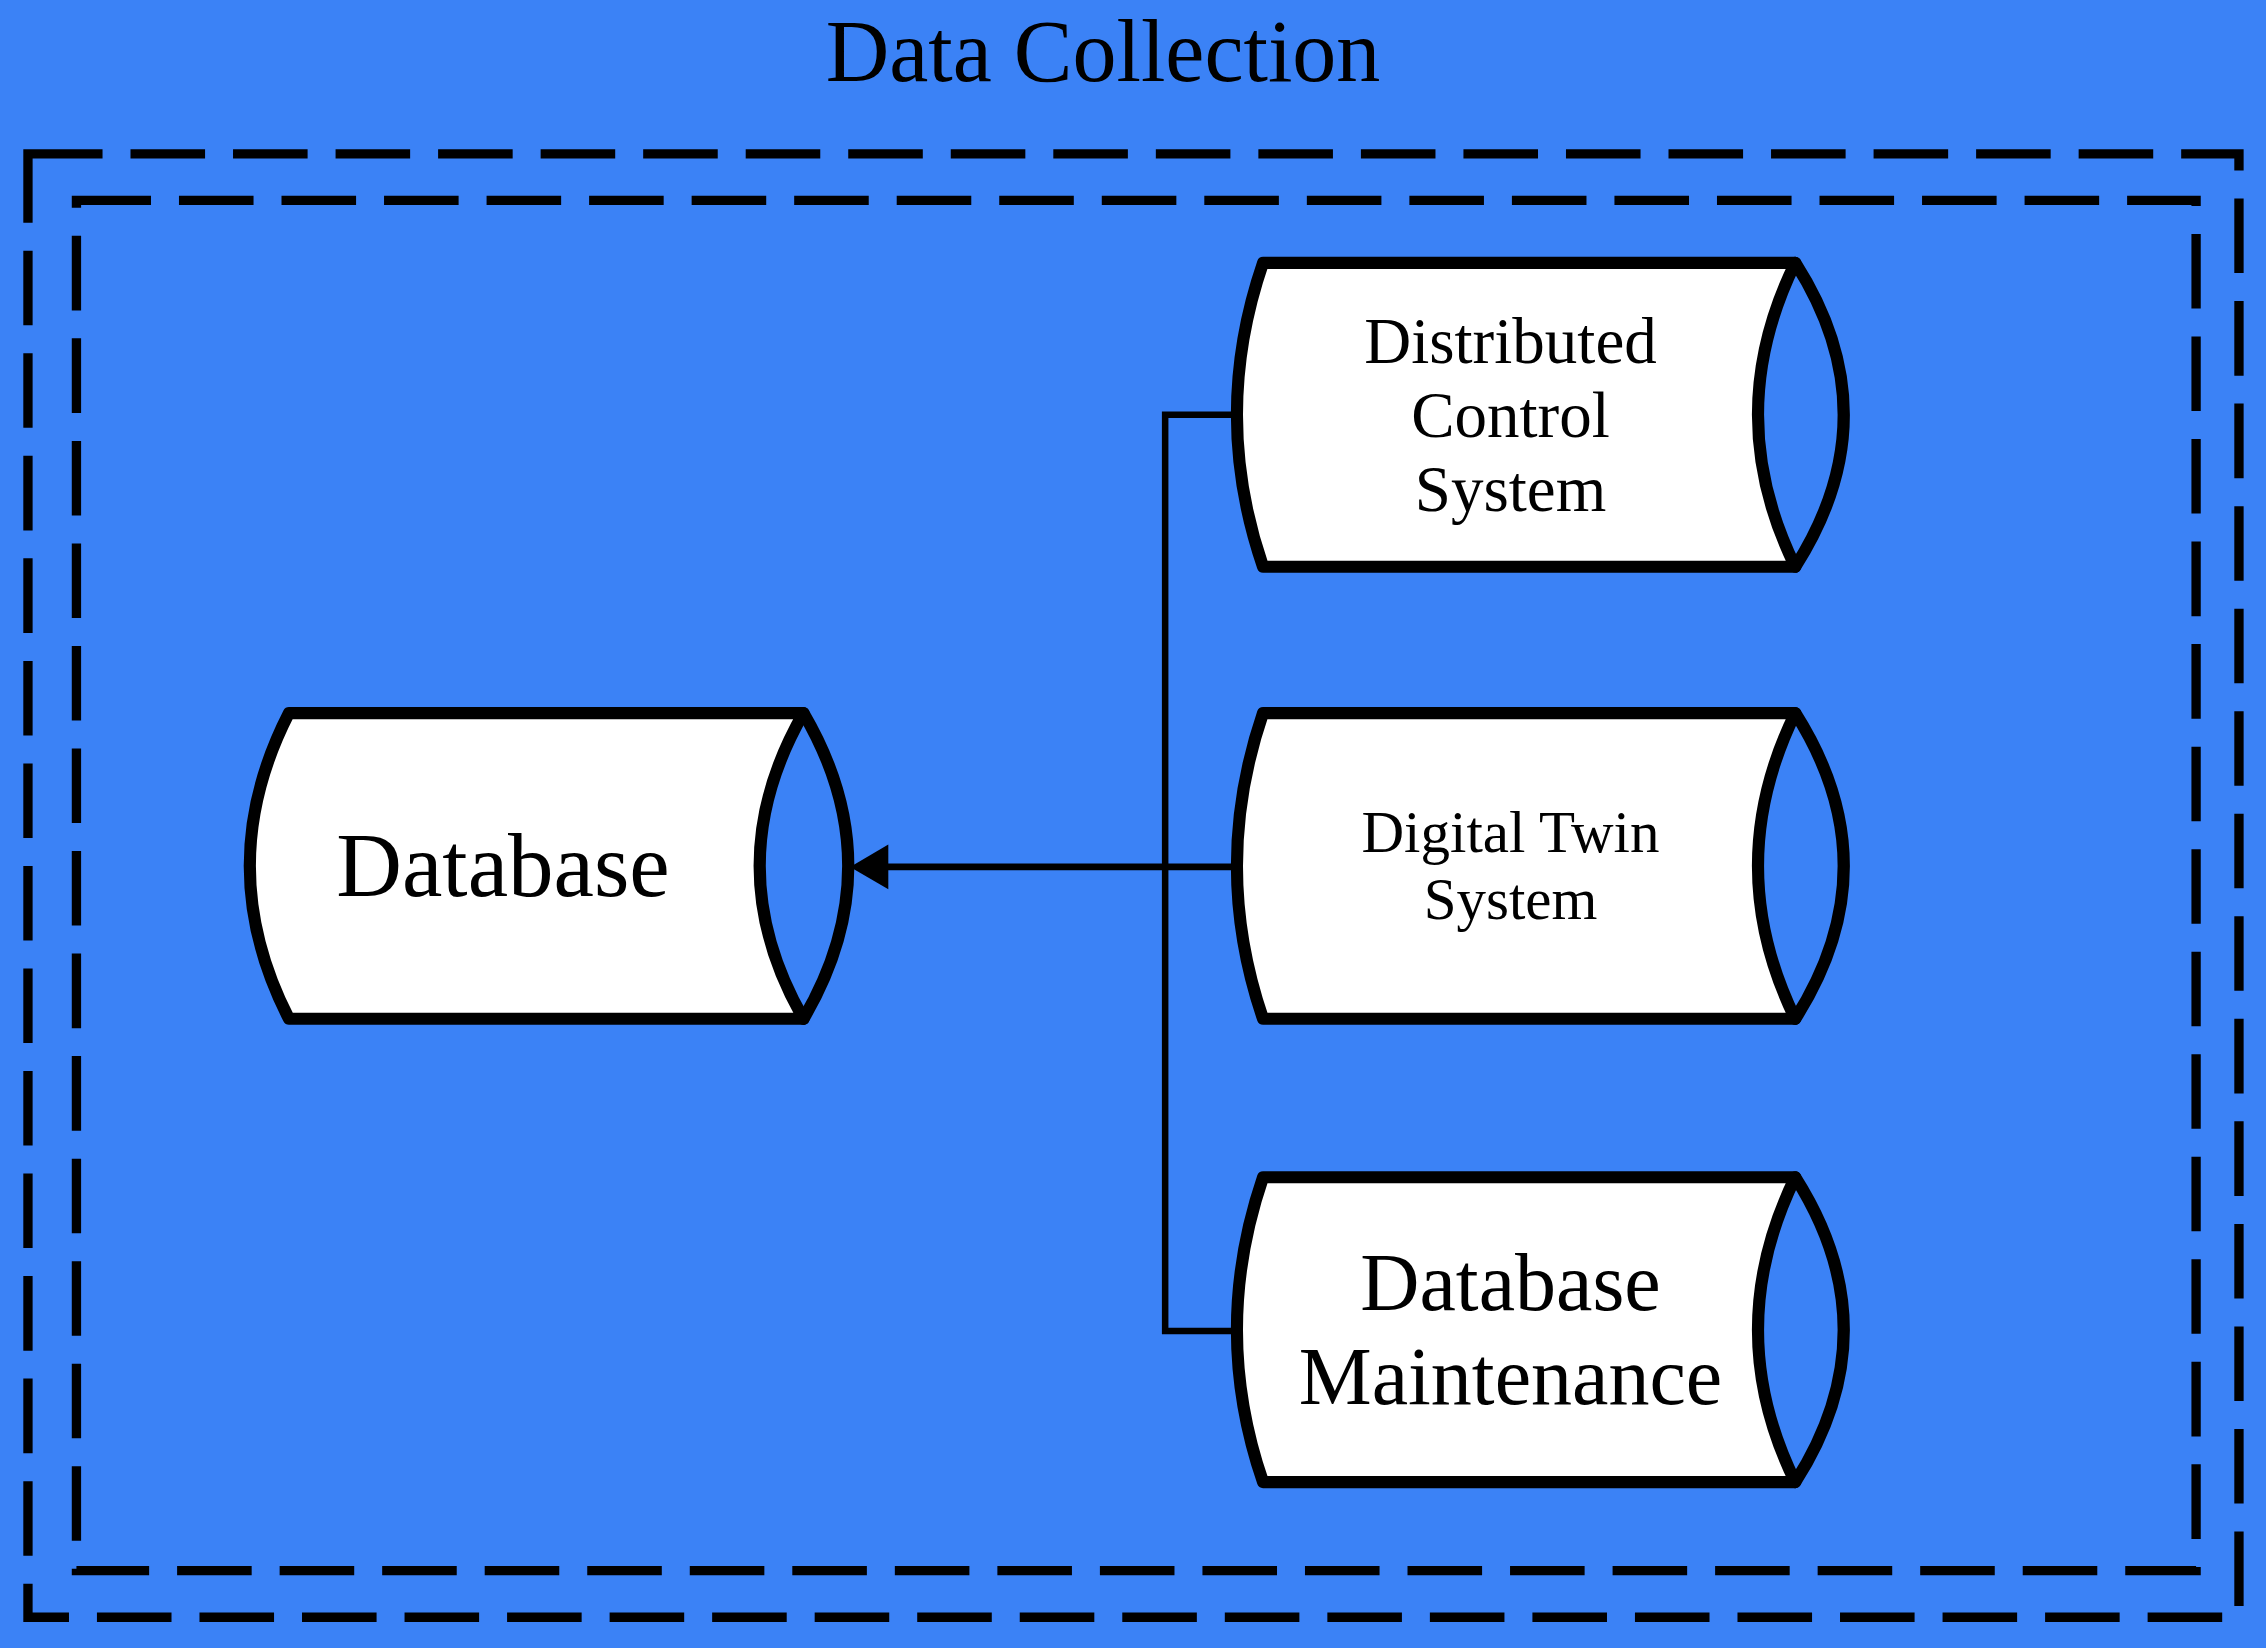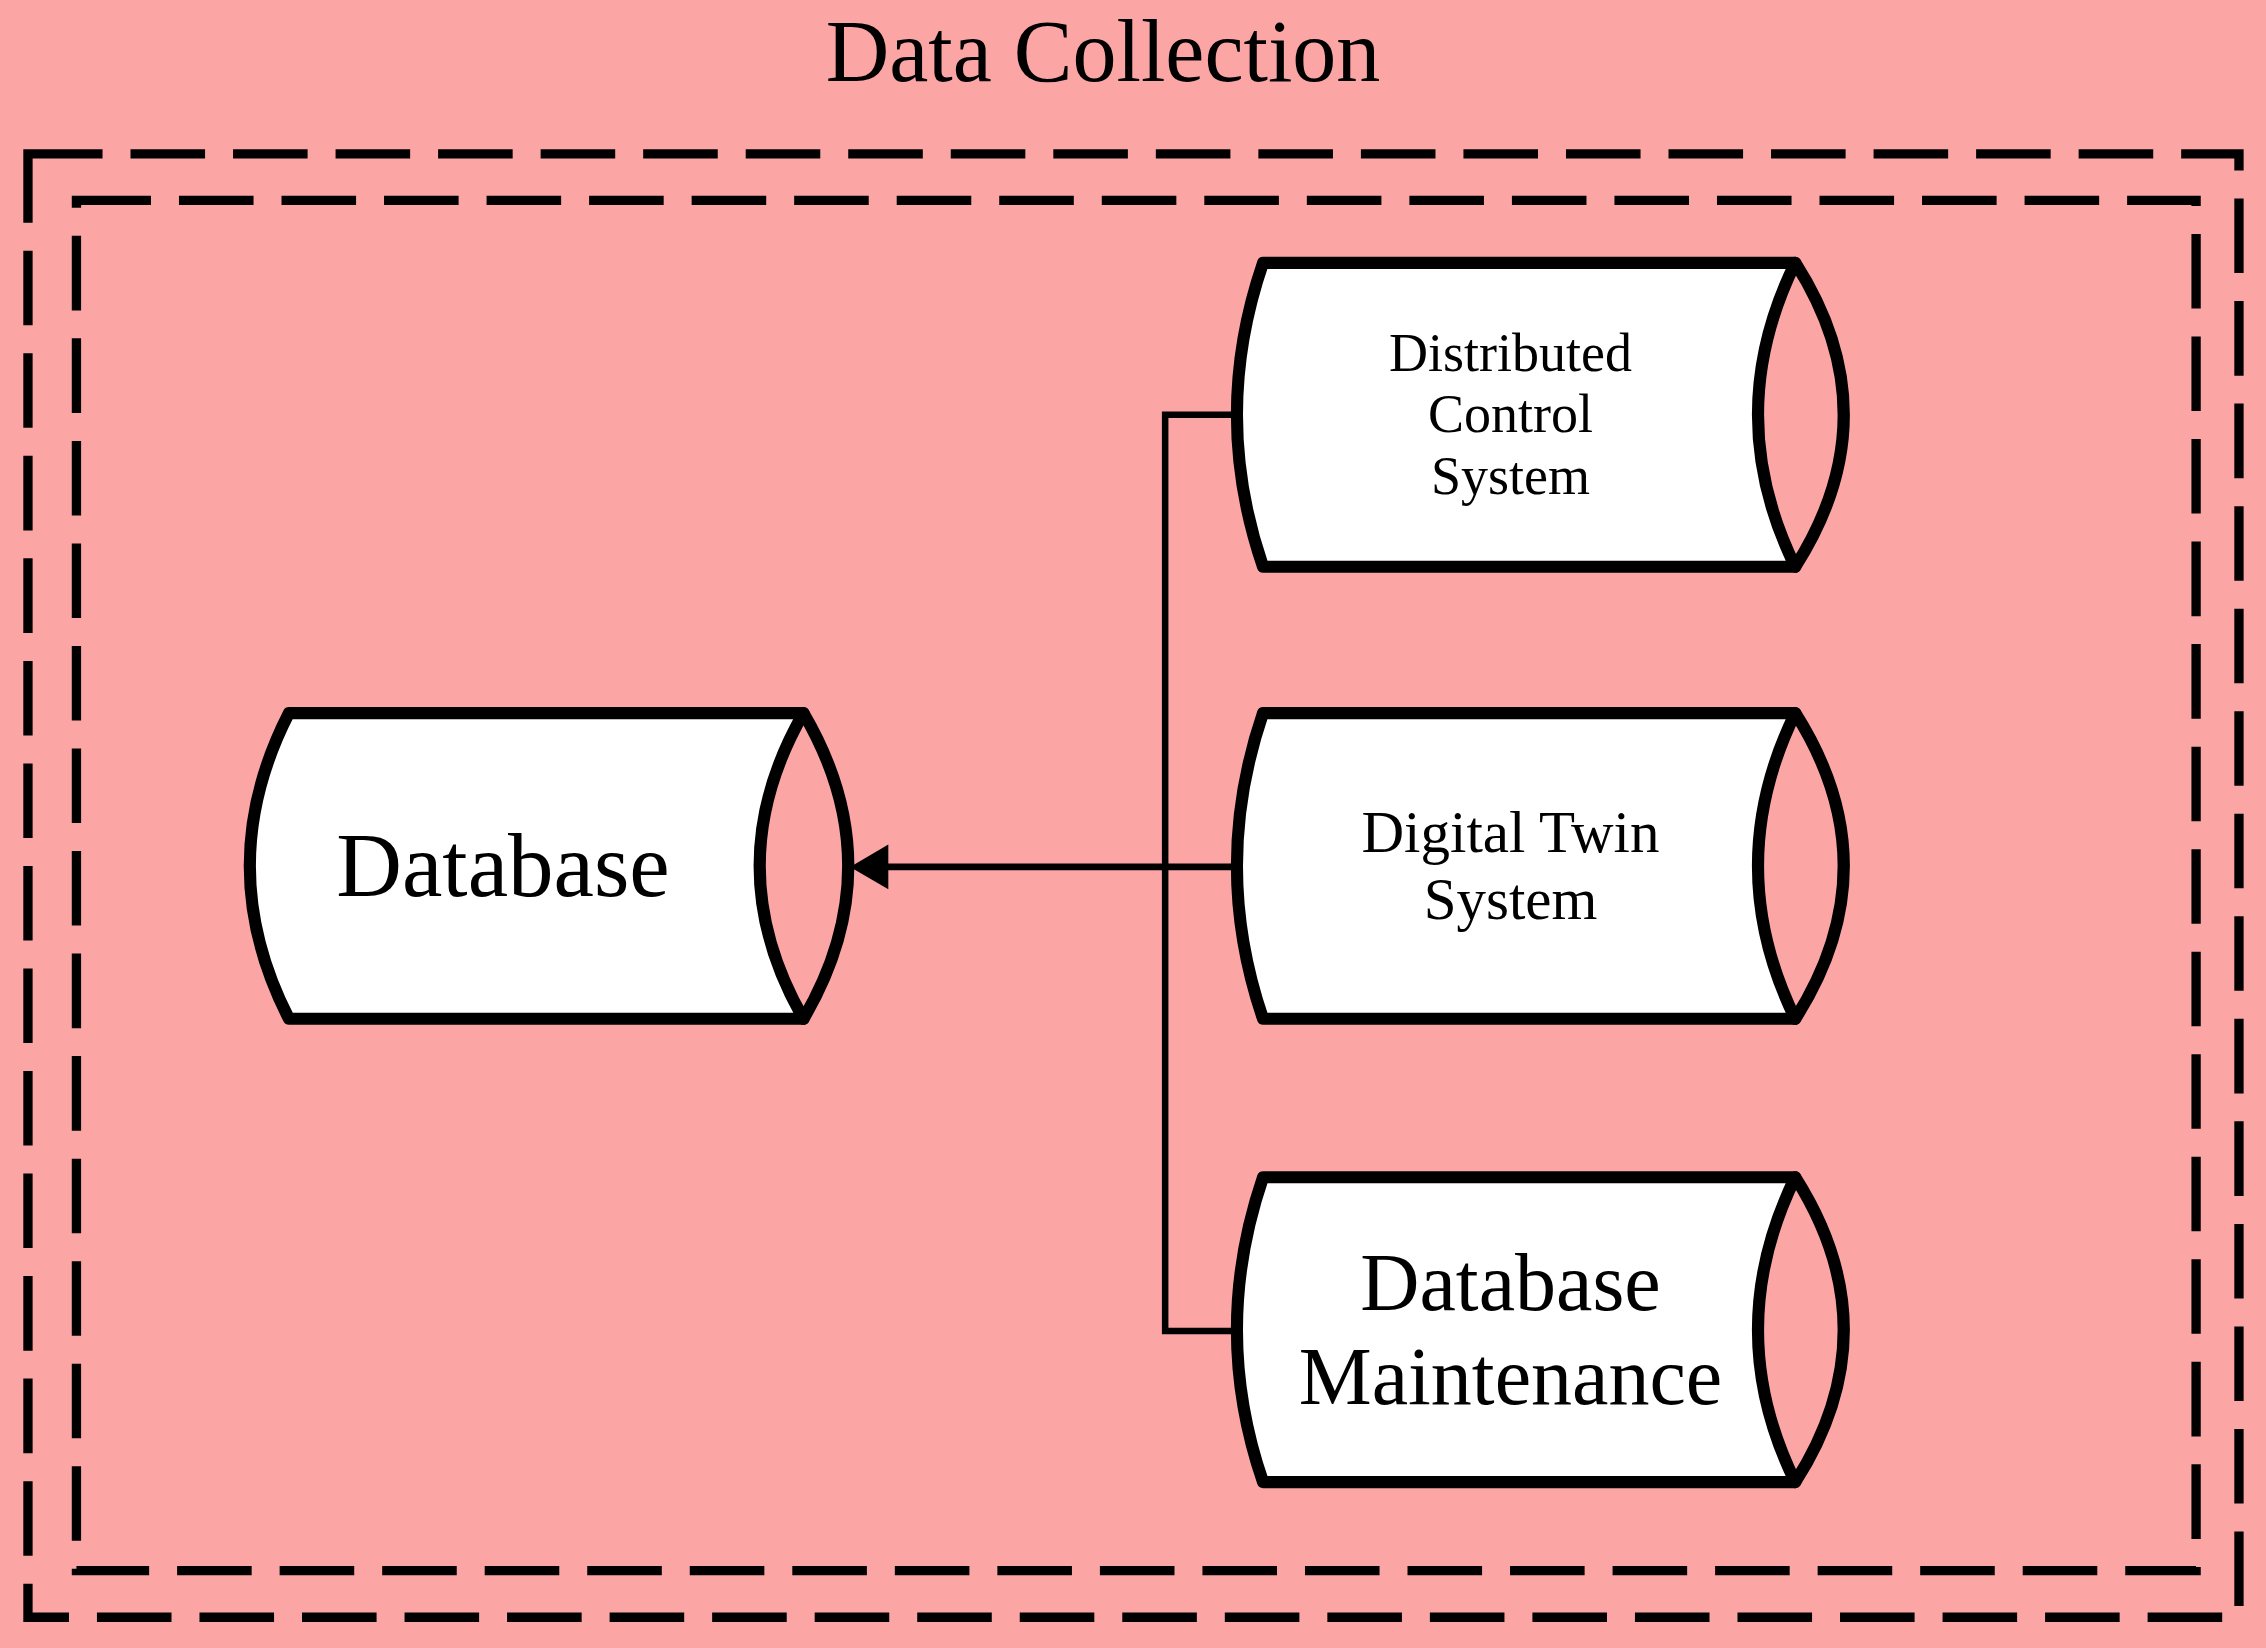--- a/index.html
+++ b/index.html
@@ -4,21 +4,21 @@
 <style>
   html, body {
     margin: 0;
     padding: 0;
     background: #ffffff;
   }
   .canvas {
     position: relative;
     width: 2266px;
     height: 1648px;
-    background: #fca5a5;
+    background: #3b82f6;
     font-family: "Liberation Serif", "DejaVu Serif", serif;
     color: #000000;
     overflow: hidden;
   }
   .shape-layer {
     position: absolute;
     left: 0;
     top: 0;
     width: 2266px;
     height: 1648px;
@@ -46,21 +46,21 @@
     width: 578px;
     height: 306px;
     font-size: 91px;
     line-height: 1.1;
   }
   .label-dcs {
     left: 1263px;
     top: 263px;
     width: 495px;
     height: 304px;
-    font-size: 54px;
+    font-size: 65px;
     line-height: 1.14;
   }
   .label-dts {
     left: 1263px;
     top: 713px;
     width: 495px;
     height: 306px;
     font-size: 59px;
     line-height: 1.14;
   }

